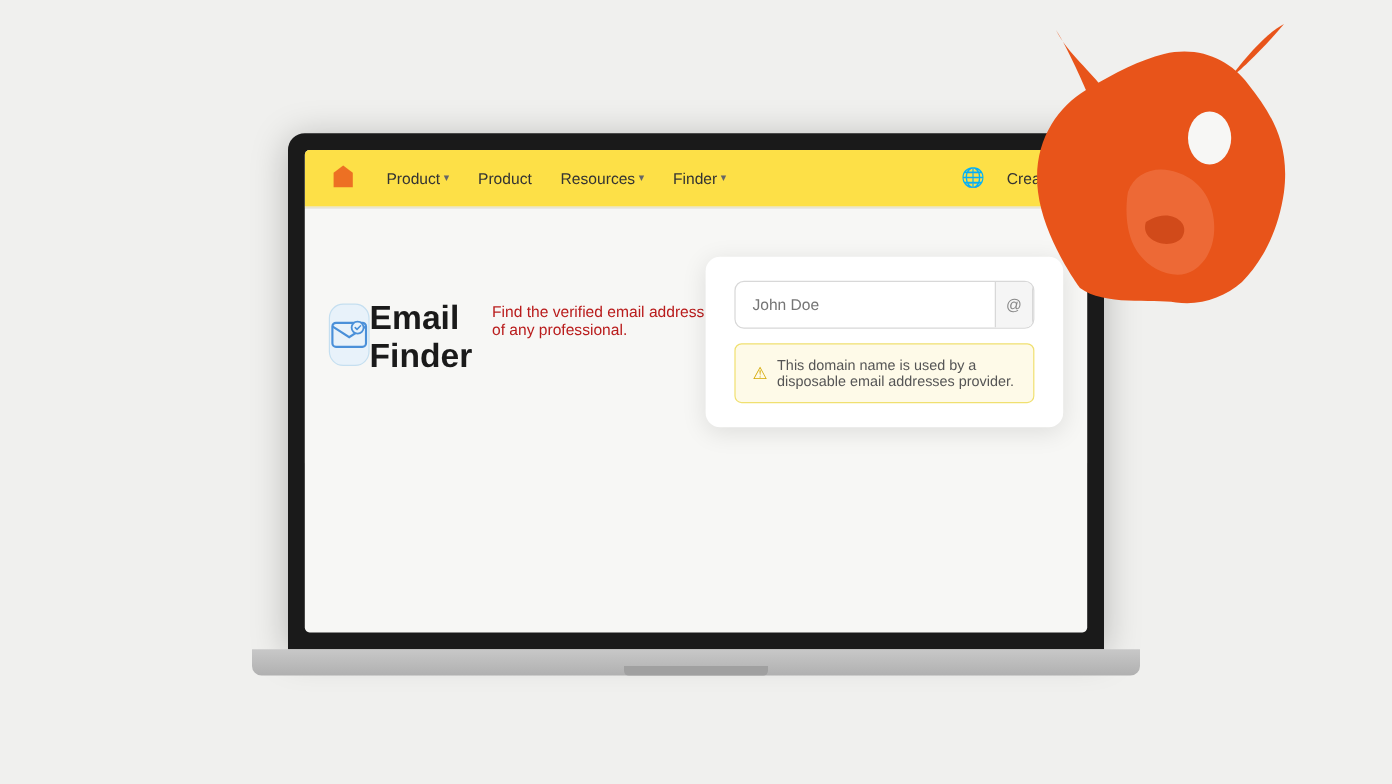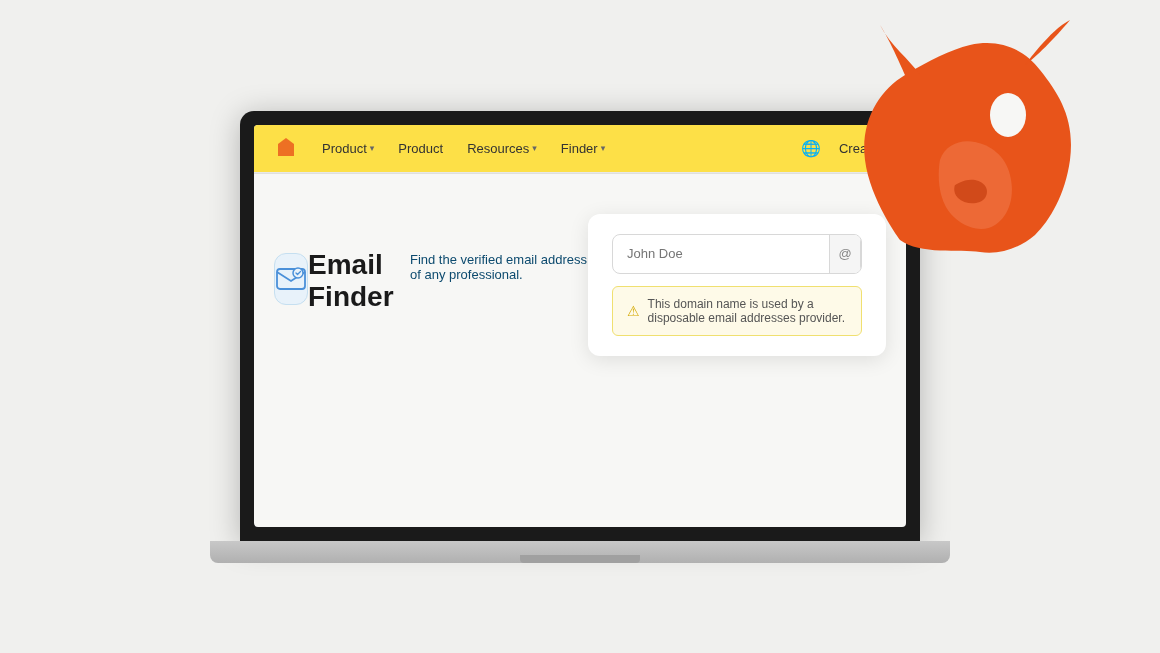--- a/index.html
+++ b/index.html
@@ -164,21 +164,21 @@
 
     .page-title {
       font-size: 28px;
       font-weight: 600;
       color: #1a1a1a;
       margin-bottom: 8px;
     }
 
     .page-subtitle {
       font-size: 13px;
-      color: #0c4a6e;
+      color: #b91c1c;
       margin-bottom: 36px;
     }
 
     
     .search-card {
       background: #ffffff;
       border-radius: 12px;
       padding: 20px 24px;
       width: 460px;
       box-shadow: 0 4px 20px rgba(0,0,0,0.10);

